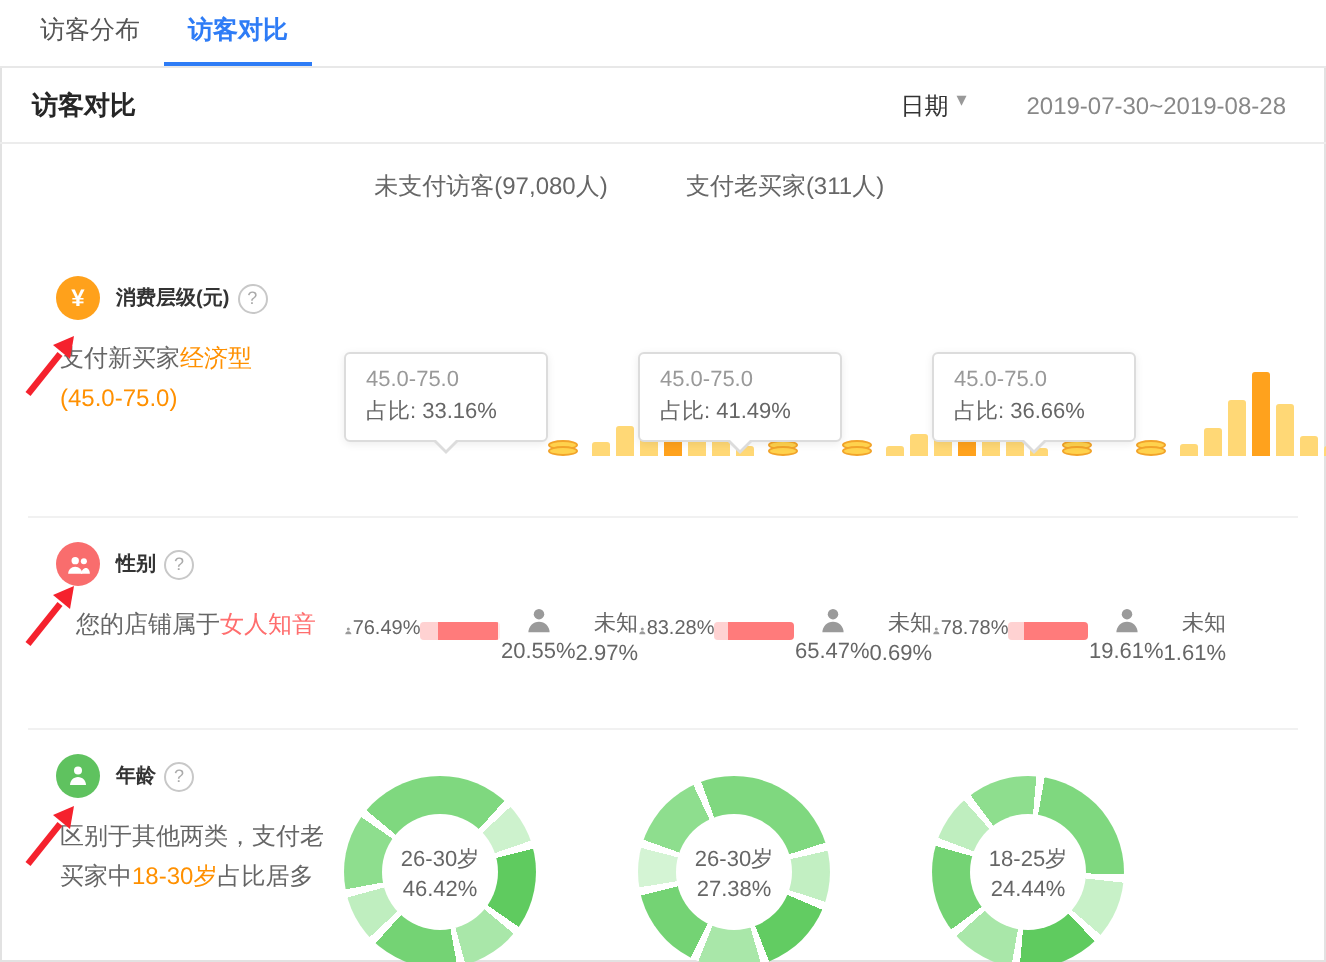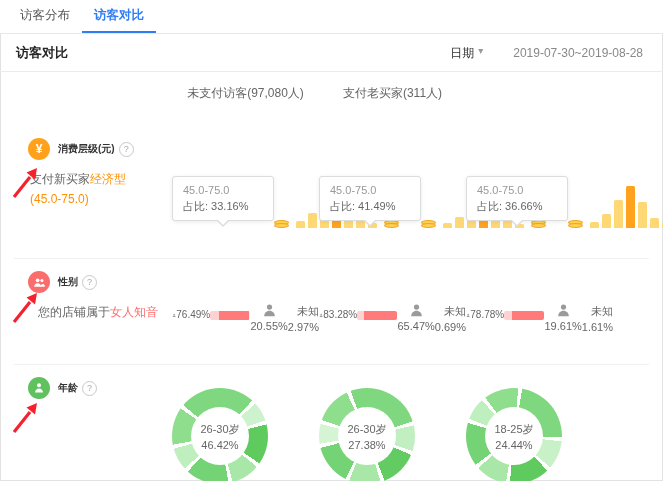--- a/index.html
+++ b/index.html
@@ -304,20 +304,21 @@
           <div class="label-title">
             <span class="circle-icon green">
               <svg viewBox="0 0 24 24" fill="#fff" width="12" height="12">
                   <circle cx="12" cy="6.5" r="4"></circle>
                   <path d="M4 21c0-4.4 3.6-8 8-8s8 3.6 8 8z"></path>
                 </svg>
             </span>
             <span class="row-title">年龄</span>
             <span class="help">?</span>
           </div>
+          <div class="desc"><span>区别于其他两类，支付老买家中</span><span class="hl-orange">18-30岁</span><span>占比居多</span></div>
           <svg class="anno" style="left:-10px;top:30px" width="42" height="42" viewBox="0 0 42 42">
             <path d="M10 37 L26 17" stroke="#f5222d" stroke-width="3.2" fill="none"></path>
             <path d="M33 8 L31 19.5 L22.5 12.5 Z" fill="#f5222d"></path>
           </svg>
         </div>
 
         <div class="chart-cell">
           <div class="donut" style="background: conic-gradient(from -50deg, rgb(127, 216, 127) 0%, rgb(127, 216, 127) 25.6%, rgb(255, 255, 255) 25.6%, rgb(255, 255, 255) 27%, rgb(205, 242, 205) 27%, rgb(205, 242, 205) 33.6%, rgb(255, 255, 255) 33.6%, rgb(255, 255, 255) 35%, rgb(95, 203, 95) 35%, rgb(95, 203, 95) 48.6%, rgb(255, 255, 255) 48.6%, rgb(255, 255, 255) 50%, rgb(169, 231, 169) 50%, rgb(169, 231, 169) 59.6%, rgb(255, 255, 255) 59.6%, rgb(255, 255, 255) 61%, rgb(116, 211, 116) 61%, rgb(116, 211, 116) 75.6%, rgb(255, 255, 255) 75.6%, rgb(255, 255, 255) 77%, rgb(191, 238, 191) 77%, rgb(191, 238, 191) 84.6%, rgb(255, 255, 255) 84.6%, rgb(255, 255, 255) 86%, rgb(142, 222, 142) 86%, rgb(142, 222, 142) 98.6%, rgb(255, 255, 255) 98.6%, rgb(255, 255, 255) 100%);">
             <div class="hole">
               <div>26-30岁</div>

